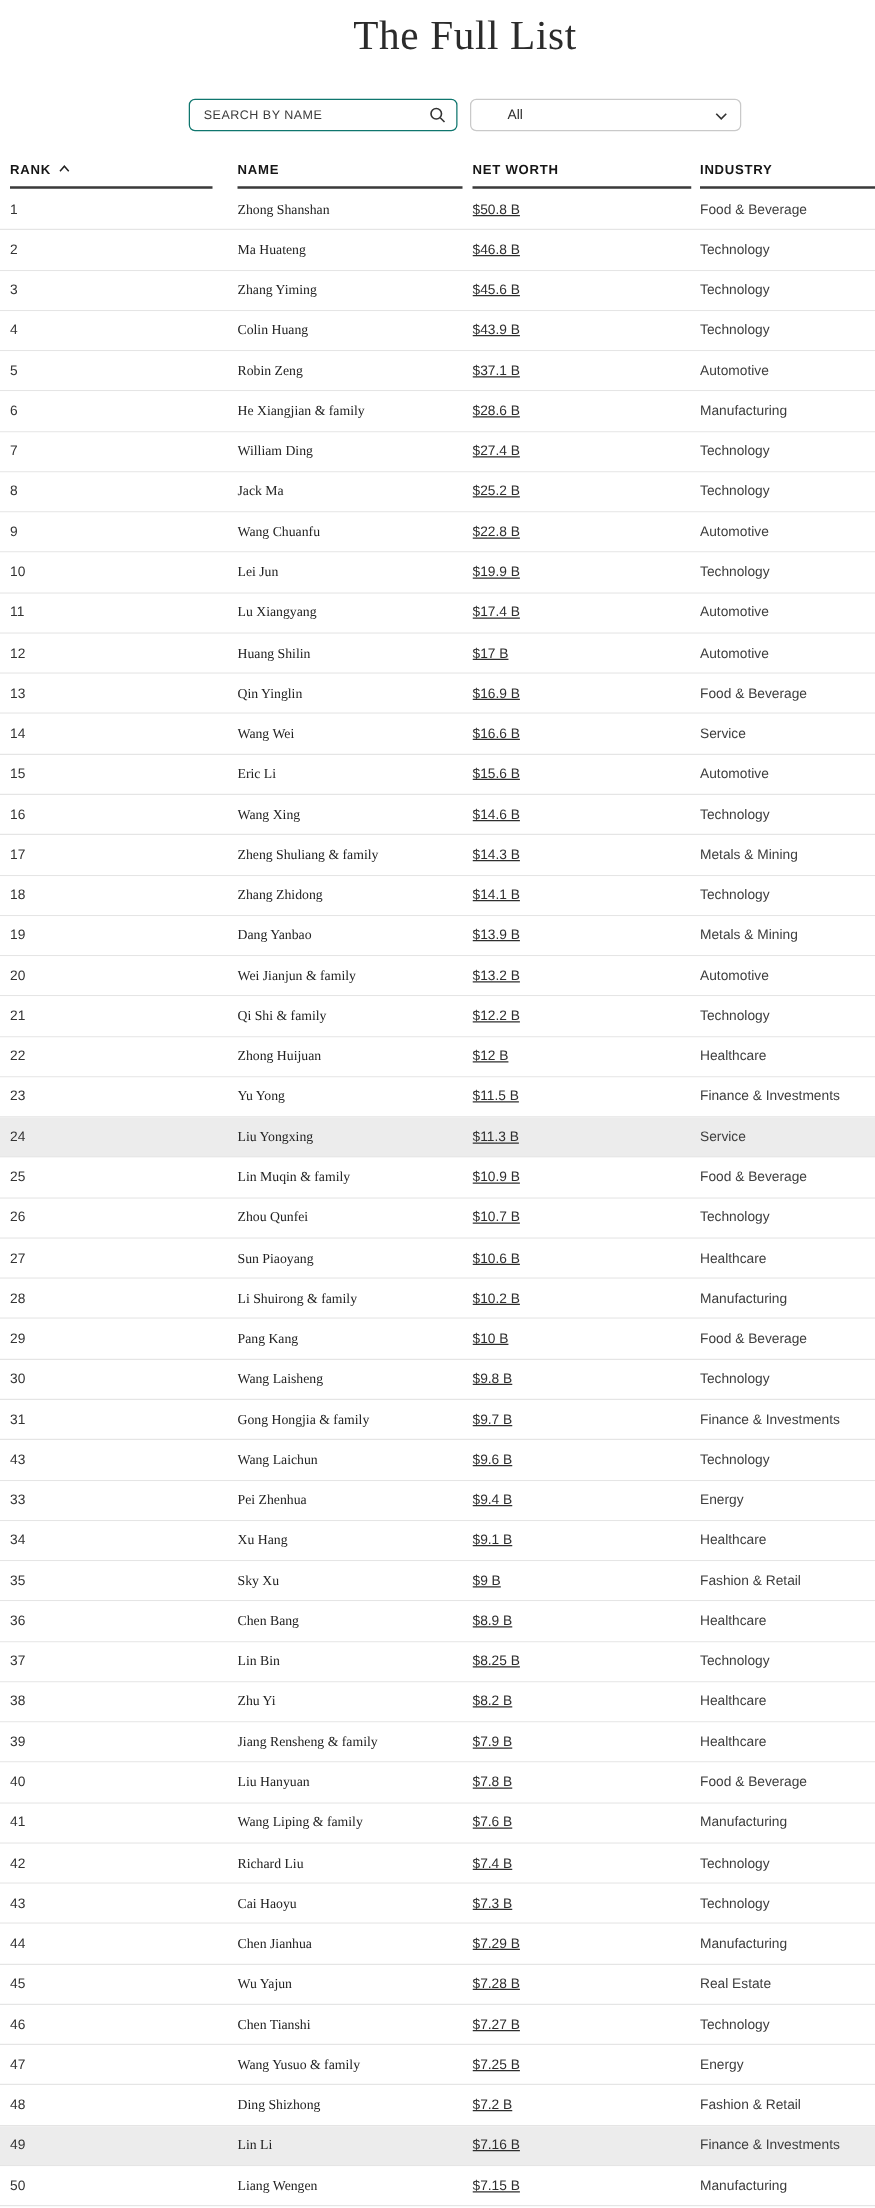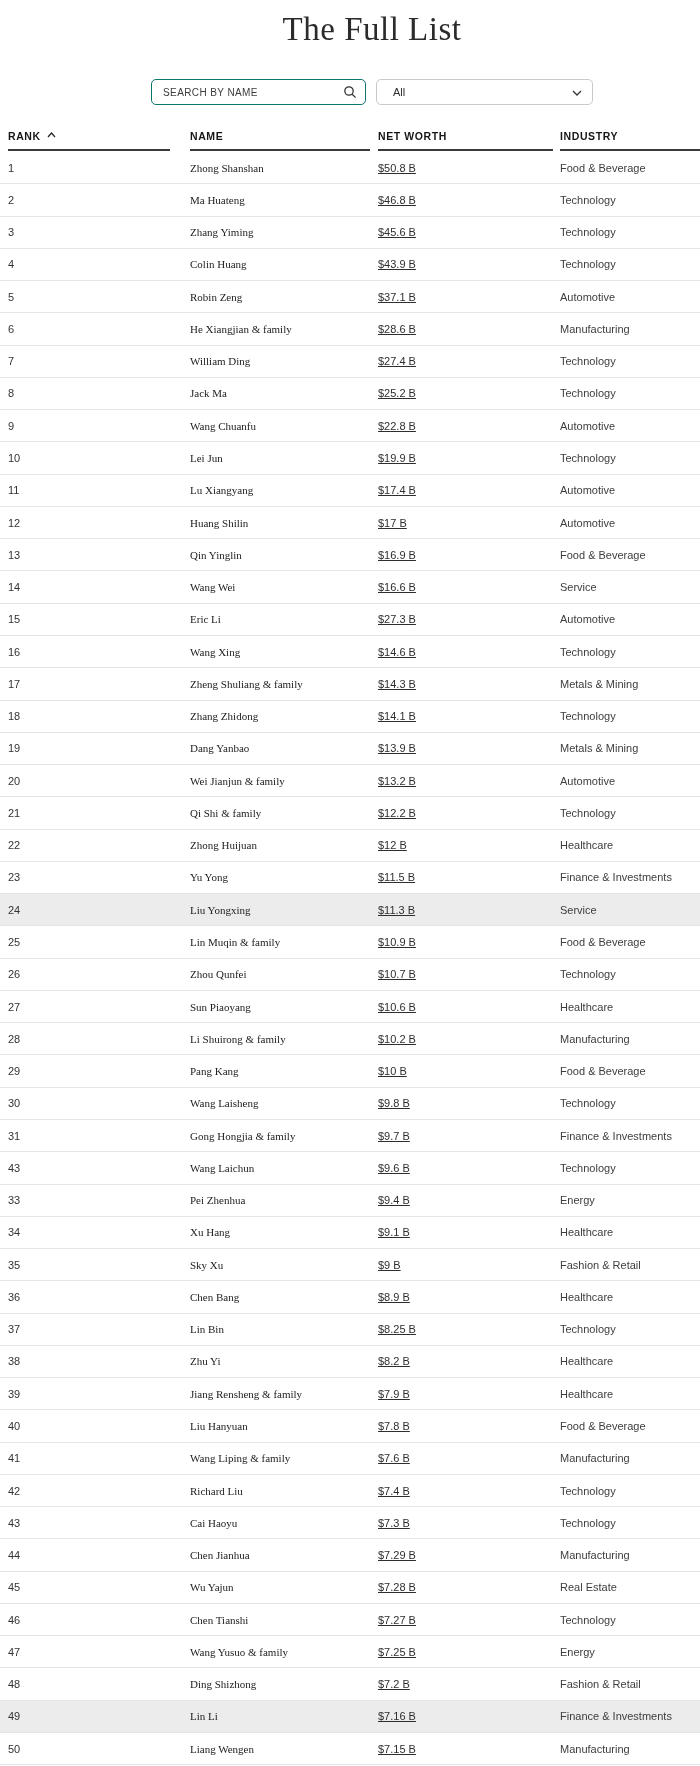--- a/index.html
+++ b/index.html
@@ -25,21 +25,21 @@
   .search-input {
     width:100%; height:100%; border:1px solid #0f766e; border-radius:5px;
     padding:0 30px 0 11px; font-family:"Liberation Sans",sans-serif;
     font-size:10px; letter-spacing:0.4px; color:#2e2e2e; outline:none; background:#fff;
   }
   .search-input::placeholder { color:#3c3c3c; opacity:1; }
   .search-icon { position:absolute; right:9px; top:6px; width:14px; height:14px; }
   .dropdown {
     position:relative; width:217px; height:26px; border:1px solid #c9c9c9;
     border-radius:5px; background:#fff; display:flex; align-items:center;
-    padding:0 26px 0 16px; cursor:pointer;
+    padding:0 26px 0 29px; cursor:pointer;
   }
   .dropdown-value { font-size:11px; color:#2e2e2e; }
   .chevron-down-icon { position:absolute; right:10px; top:10px; }
 
   .table-header {
     position:absolute; top:130px; left:8px; right:0; display:flex;
   }
   .th {
     font-size:10.5px; font-weight:bold; color:#161616; letter-spacing:0.6px;
     line-height:12px; padding-bottom:7px; border-bottom:2px solid #3a3a3a;
@@ -201,21 +201,21 @@
       <div class="row">
         <div class="cell cell-rank">14</div>
         <div class="cell cell-name">Wang Wei</div>
         <div class="cell cell-networth">$16.6 B</div>
         <div class="cell cell-industry">Service</div>
       </div>
 
       <div class="row">
         <div class="cell cell-rank">15</div>
         <div class="cell cell-name">Eric Li</div>
-        <div class="cell cell-networth">$27.3 B</div>
+        <div class="cell cell-networth">$15.6 B</div>
         <div class="cell cell-industry">Automotive</div>
       </div>
 
       <div class="row">
         <div class="cell cell-rank">16</div>
         <div class="cell cell-name">Wang Xing</div>
         <div class="cell cell-networth">$14.6 B</div>
         <div class="cell cell-industry">Technology</div>
       </div>
 

